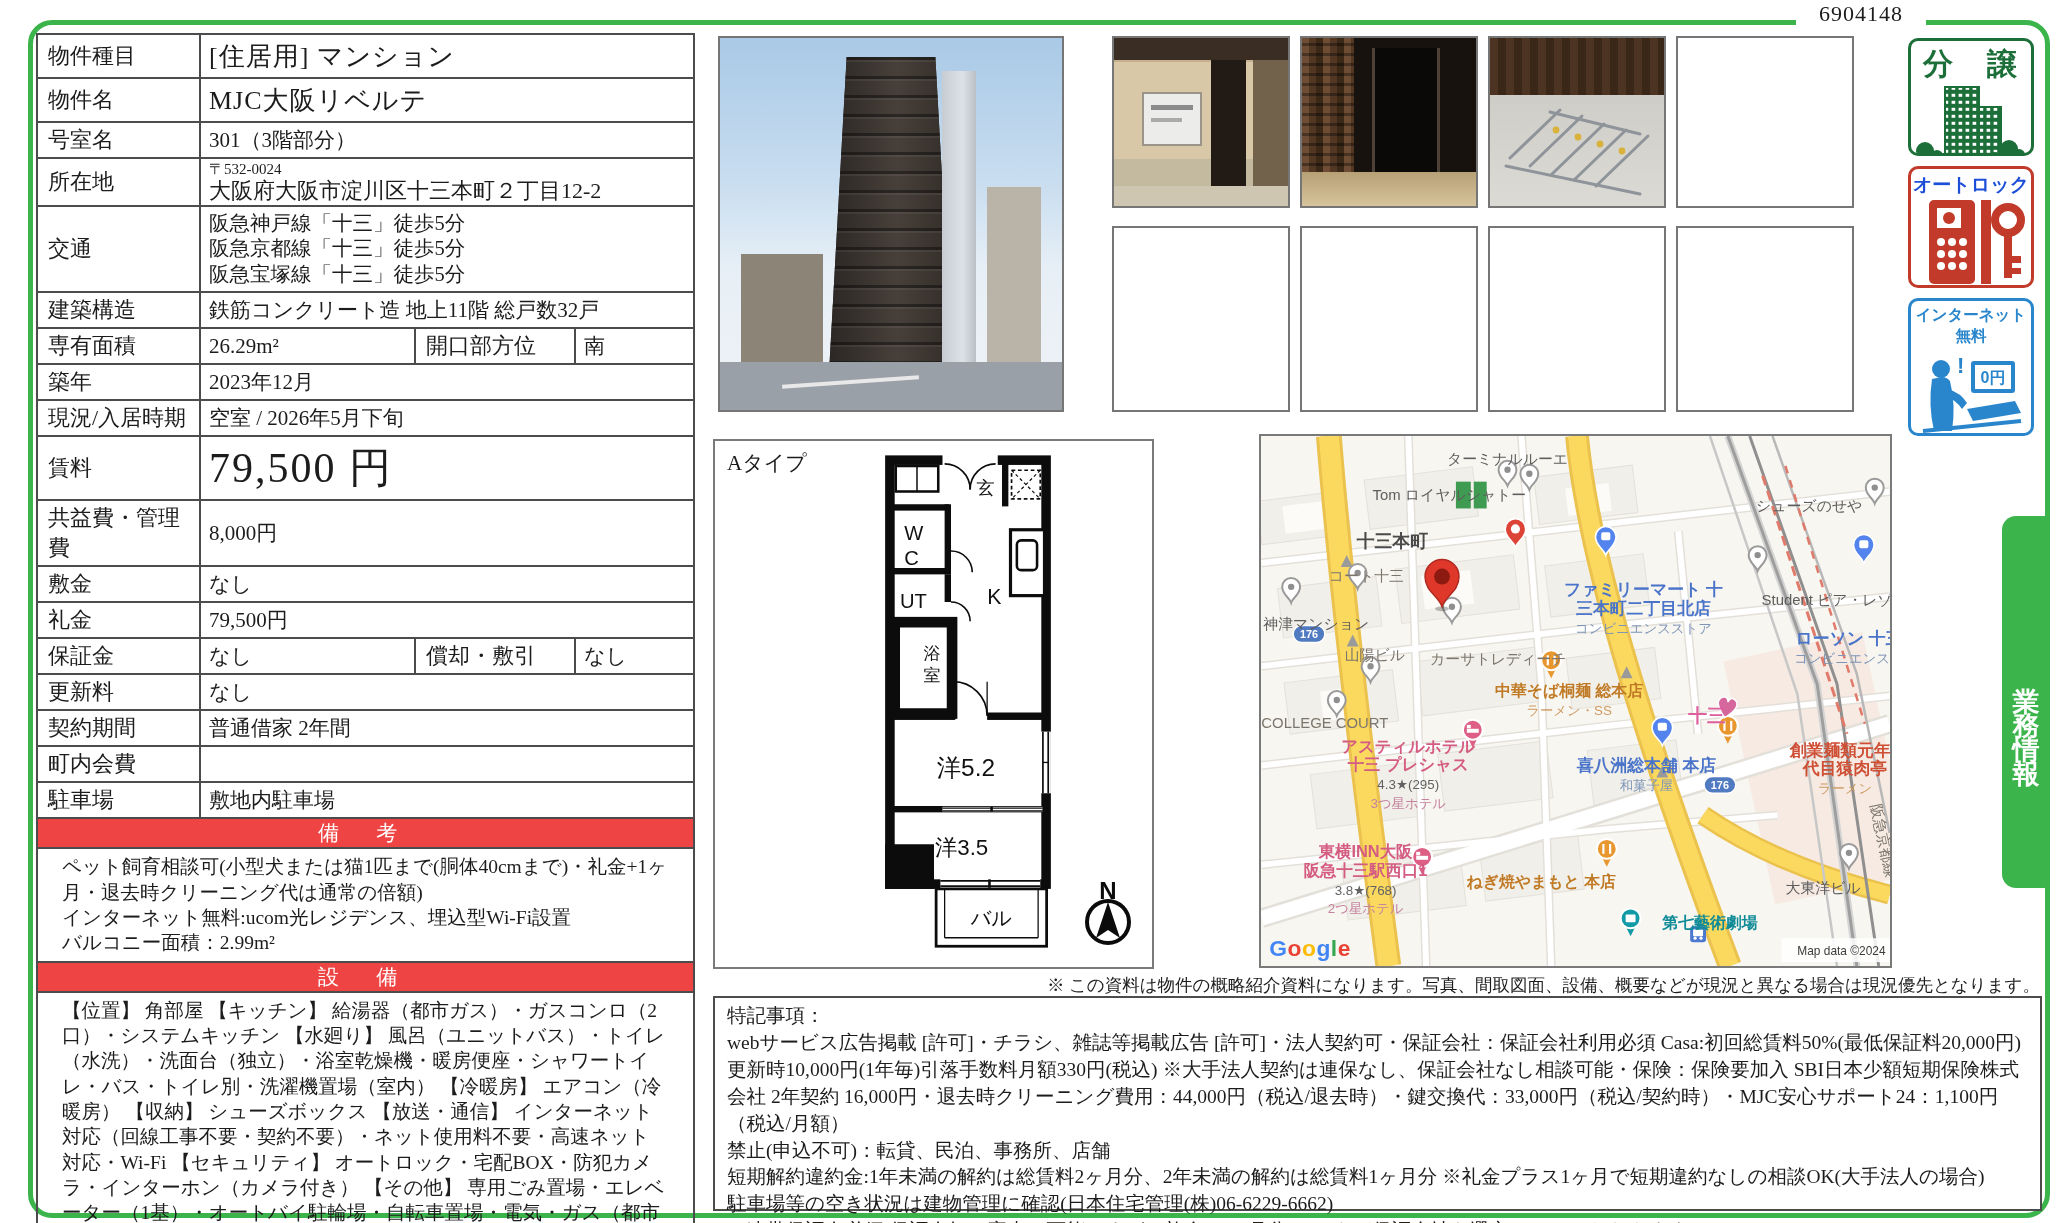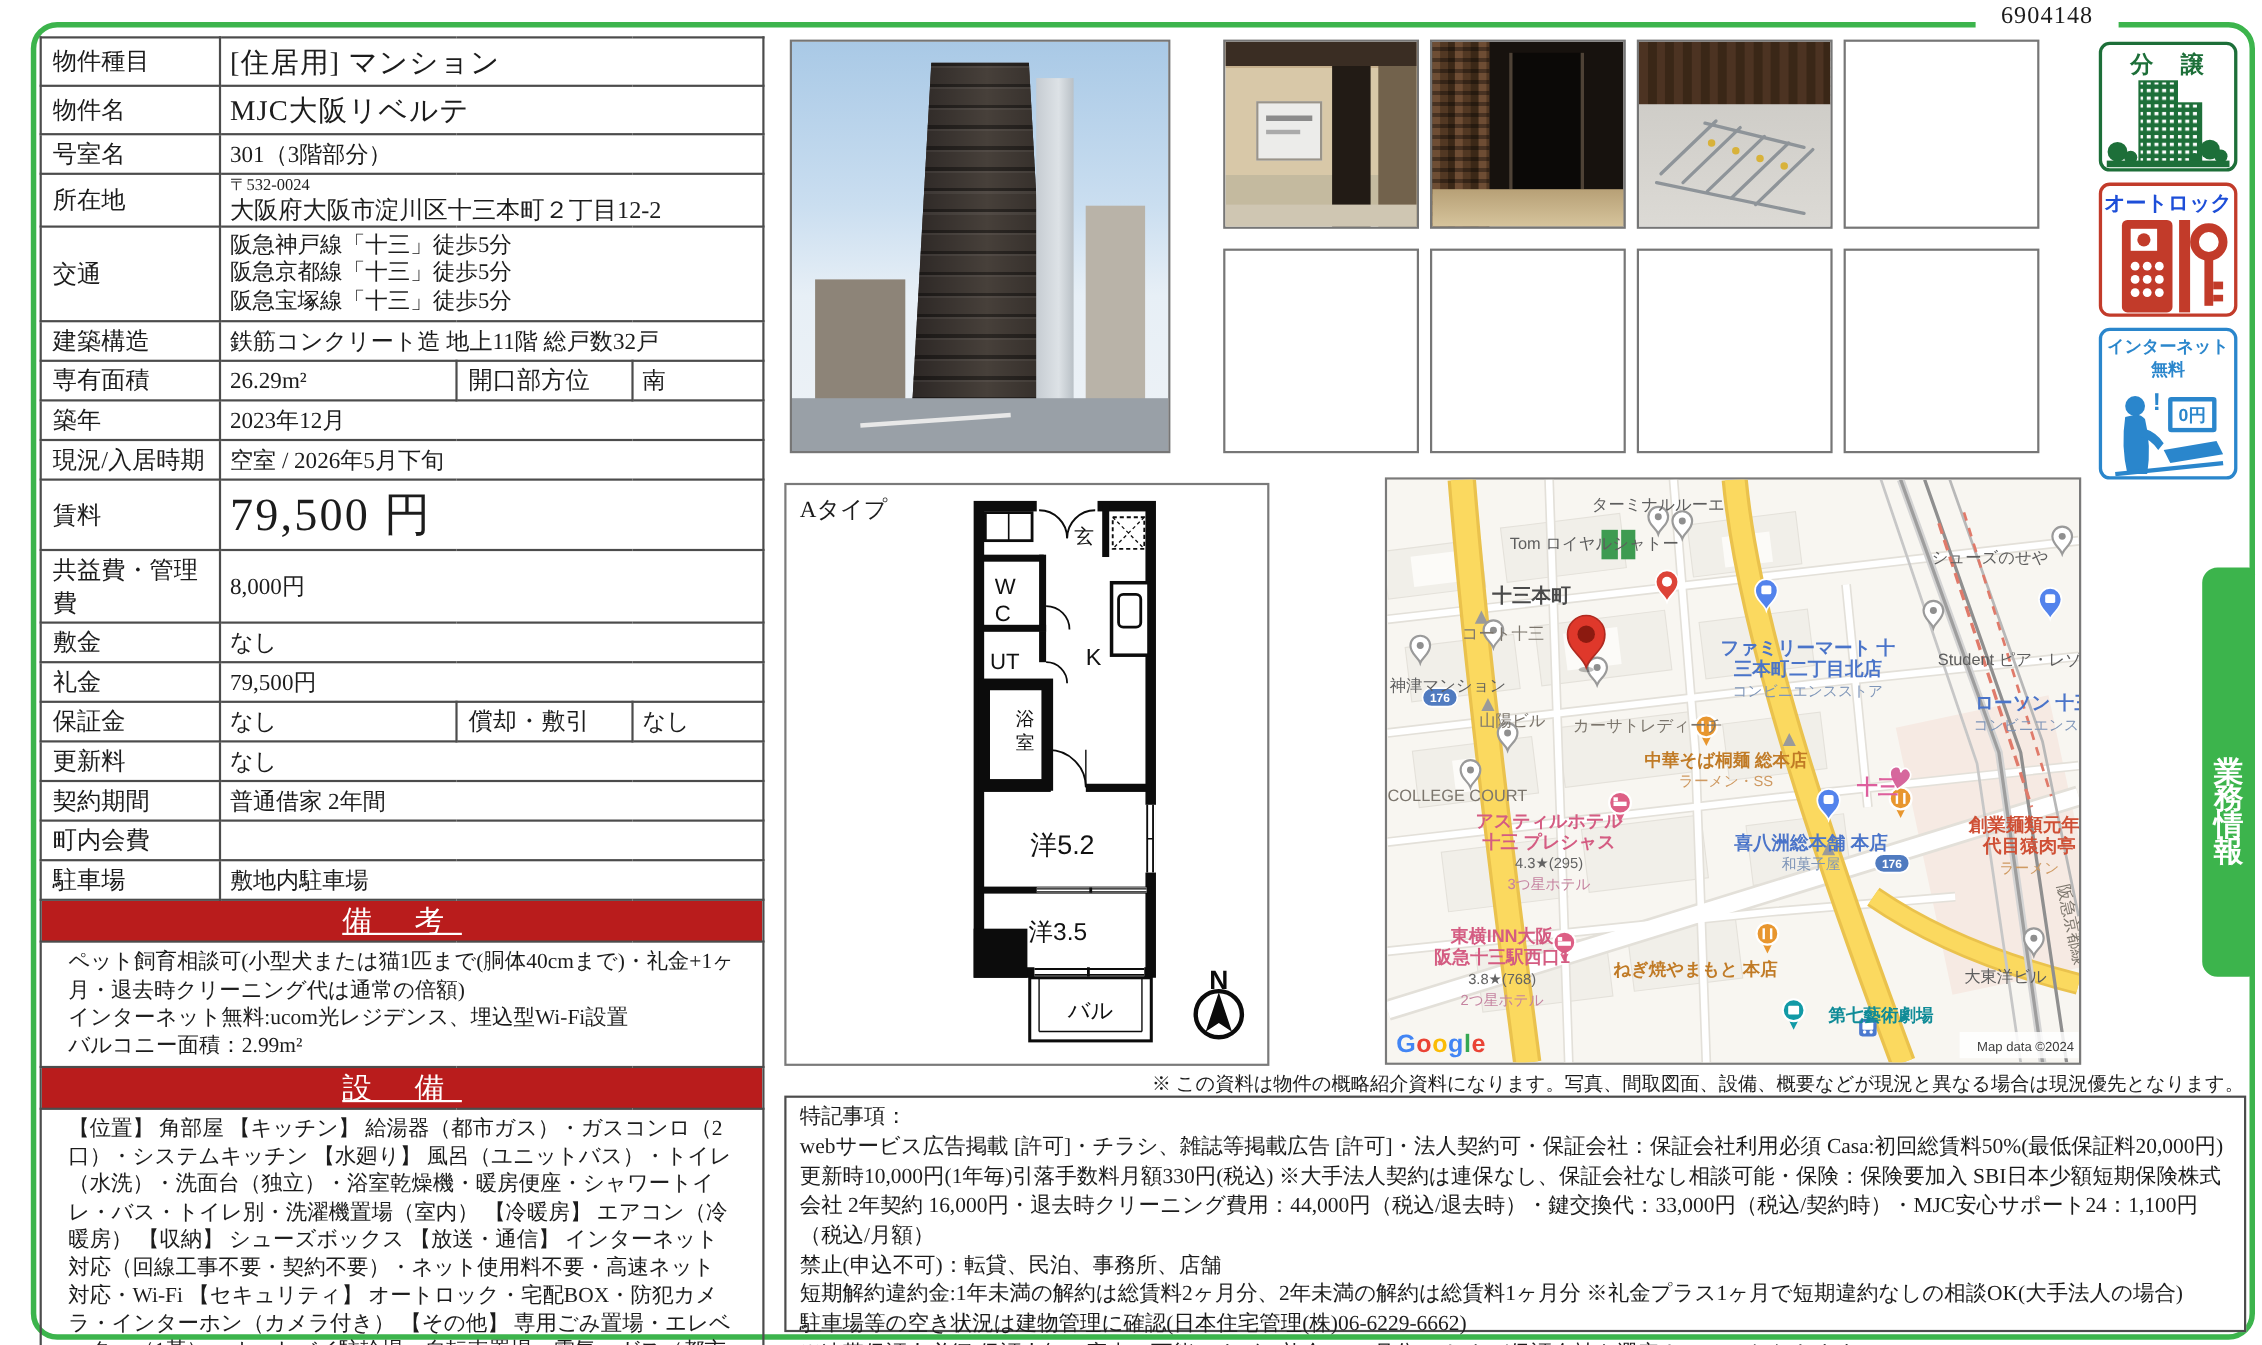--- a/index.html
+++ b/index.html
@@ -18,22 +18,22 @@
   .sheet table{width:100%;border-collapse:collapse;table-layout:fixed;}
   .sheet td{border:2.6px solid #4c4c4c;font-size:21px;padding:2px 8px;vertical-align:middle;
             overflow:hidden;}
   .sheet td.lbl{font-size:22px;padding-left:10px;}
   tr.r-big td{height:38px;} tr.r-big td.val{font-size:26px;letter-spacing:1px;}
   tr.r-std td{height:29px;}
   tr.r-rent td{height:58px;} tr.r-rent td.val{font-size:42px;letter-spacing:2px;}
   td .zip{display:block;font-size:15px;line-height:1.05;margin-top:1px;}
   td .addr{display:block;font-size:22px;line-height:1.15;}
   td.multi{font-size:20.5px;line-height:1.24;padding-top:4px;padding-bottom:4px;}
-  td.band{background:#b91c1c;color:#fff;text-align:center;font-size:27px;height:27px;
-          letter-spacing:16px;padding:0;text-decoration:underline;}
+  td.band{background:#ef4444;color:#fff;text-align:center;font-size:21px;height:27px;
+          letter-spacing:16px;padding:0;}
   td.textblock{font-size:19.5px;line-height:1.3;padding:5px 24px;white-space:pre-wrap;}
   
   .ph{position:absolute;border:2.5px solid #767676;background:#fff;box-sizing:border-box;overflow:hidden;}
   .ph>div{position:absolute;}
   
   .sky{inset:0;background:linear-gradient(180deg,#a9c9e6 0%,#cadef0 40%,#e7eff6 62%,#eef2f6 100%);}
   .bldg-main{left:32%;top:5%;width:36%;height:83%;
      background:linear-gradient(90deg,#2c2725,#47403a 55%,#332d29),#3a3330;
      background-blend-mode:normal;
      clip-path:polygon(14% 0,86% 0,100% 100%,0 100%);}
@@ -65,21 +65,21 @@
   .bike-wall{left:0;top:0;width:100%;height:34%;
      background:repeating-linear-gradient(90deg,#4c3322 0 8px,#3a2717 8px 16px),
                 repeating-linear-gradient(0deg,rgba(0,0,0,.3) 0 2px,transparent 2px 8px);}
   .bike-ground{left:0;top:34%;width:100%;height:66%;background:linear-gradient(180deg,#cfcdc8,#dcdad5);}
   .bike-svg{left:0;top:0;width:100%;height:100%;}
   
   .badge{position:absolute;left:1908px;width:126px;box-sizing:border-box;background:#fff;
          border-radius:10px;overflow:hidden;font-family:"Liberation Sans","DejaVu Sans",sans-serif;}
   .badge .blabel{text-align:center;font-weight:700;}
   .badge-bunjo{top:38px;height:118px;border:3px solid #1d6f39;}
-  .badge-bunjo .blabel{color:#1d6f39;font-size:21px;letter-spacing:2px;margin-top:3px;}
+  .badge-bunjo .blabel{color:#1d6f39;font-size:30px;letter-spacing:2px;margin-top:3px;}
   .badge-lock{top:166px;height:122px;border:3px solid #c23b2a;}
   .badge-lock .blabel{color:#1d4ed8;font-size:19px;margin-top:3px;}
   .badge-net{top:298px;height:138px;border:3px solid #2a86cc;}
   .badge-net .blabel{color:#2a86cc;font-size:15.5px;margin-top:4px;}
   .badge svg{display:block;margin:0 auto;}
   
   .plan-panel{position:absolute;left:713px;top:439px;width:441px;height:530px;
               border:2.5px solid #7a7a7a;background:#fff;box-sizing:border-box;}
   .plan-label{position:absolute;left:12px;top:8px;font-size:21px;}
   .plan-svg{position:absolute;left:168px;top:6px;}

